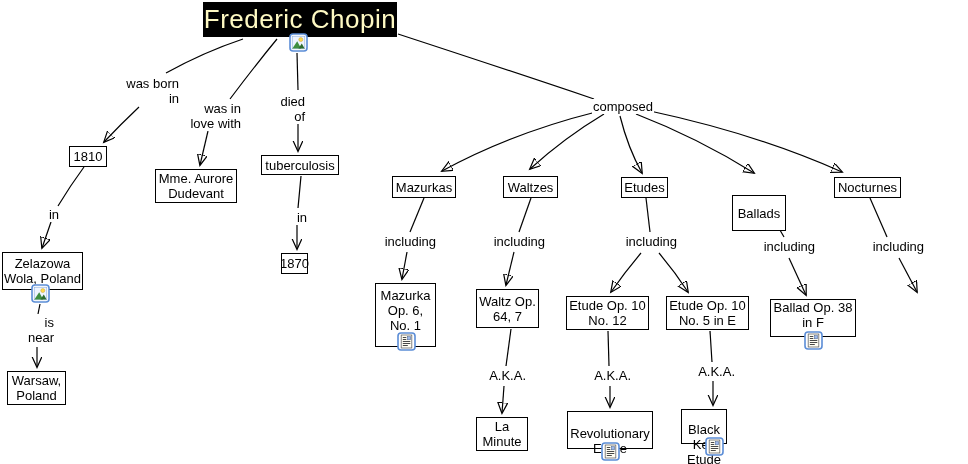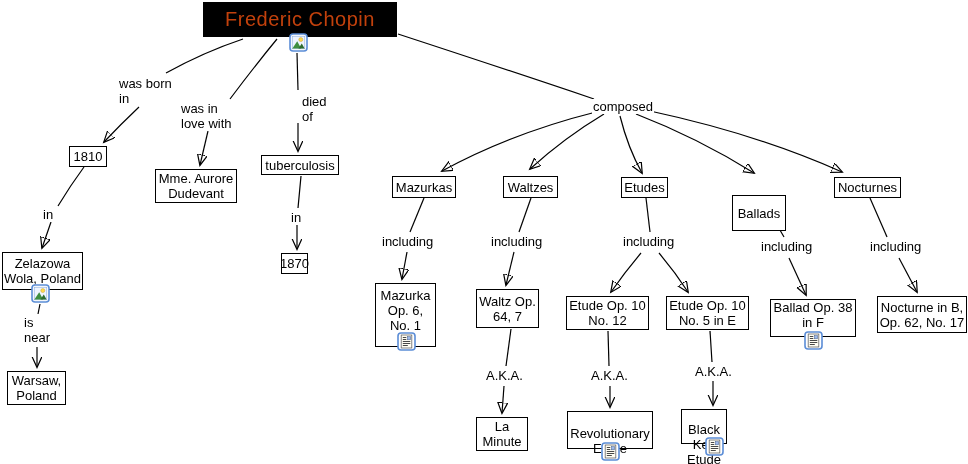--- a/index.html
+++ b/index.html
@@ -8,26 +8,26 @@
     font-family:"Liberation Sans", sans-serif; overflow:hidden; color:#000;
   }
   svg.edges { position:absolute; left:0; top:0; width:968px; height:464px; }
   svg.edges path { stroke:#000; stroke-width:1.2; fill:none; }
   .node {
     position:absolute; box-sizing:border-box; border:1px solid #000; background:#fff;
     display:flex; align-items:center; justify-content:center;
     text-align:center; white-space:pre-line; font-size:13px; line-height:15px;
   }
   .root-node {
-    position:absolute; box-sizing:border-box; background:#000; color:#c2410c;
+    position:absolute; box-sizing:border-box; background:#000; color:#fef9c3;
     display:flex; align-items:center; justify-content:center;
-    font-size:20px; letter-spacing:0.5px;
+    font-size:26px; letter-spacing:0.5px;
   }
   .link-label {
-    position:absolute; background:#fff; text-align:left;
+    position:absolute; background:#fff; text-align:right;
     white-space:pre-line; font-size:13px; line-height:15px; padding:0 1px;
   }
   .res-icon { position:absolute; width:19px; height:19px; }
   .hidden-defs { position:absolute; width:0; height:0; overflow:hidden; }
 </style>
 </head>
 <body>
 
 <div class="canvas">
 
@@ -114,34 +114,32 @@
 Op. 6,
 No. 1</div>
   <div class="node" style="left:476px;top:289px;width:63px;height:39px">Waltz Op.
 64, 7</div>
   <div class="node" style="left:566px;top:296px;width:83px;height:34px">Etude Op. 10
 No. 12</div>
   <div class="node" style="left:666px;top:296px;width:83px;height:34px">Etude Op. 10
 No. 5 in E</div>
   <div class="node" style="left:770px;top:299px;width:86px;height:38px;align-items:flex-start;padding-top:0">Ballad Op. 38
 in F</div>
-  <div class="node" style="left:877px;top:296px;width:90px;height:37px">Nocturne in B,
-Op. 62, No. 17</div>
   <div class="node" style="left:476px;top:417px;width:52px;height:34px">La
 Minute</div>
   <div class="node" style="left:567px;top:411px;width:86px;height:38px;align-items:flex-start;padding-top:14px">Revolutionary
 Etude</div>
   <div class="node" style="left:681px;top:409px;width:46px;height:35px;align-items:flex-start;padding-top:12px">Black Key
 Etude</div>
 
   <div class="link-label" style="left:118px;top:76px;width:60px">was born
 in</div>
   <div class="link-label" style="left:180px;top:101px;width:60px">was in
 love with</div>
-  <div class="link-label" style="left:301px;top:94px;width:30px">died
+  <div class="link-label" style="left:274px;top:94px;width:30px">died
 of</div>
   <div class="link-label" style="left:592px;top:99px;width:60px">composed</div>
   <div class="link-label" style="left:42px;top:207px;width:16px">in</div>
   <div class="link-label" style="left:23px;top:315px;width:30px">is
 near</div>
   <div class="link-label" style="left:290px;top:210px;width:16px">in</div>
   <div class="link-label" style="left:381px;top:234px;width:54px">including</div>
   <div class="link-label" style="left:490px;top:234px;width:54px">including</div>
   <div class="link-label" style="left:622px;top:234px;width:54px">including</div>
   <div class="link-label" style="left:760px;top:239px;width:54px">including</div>

